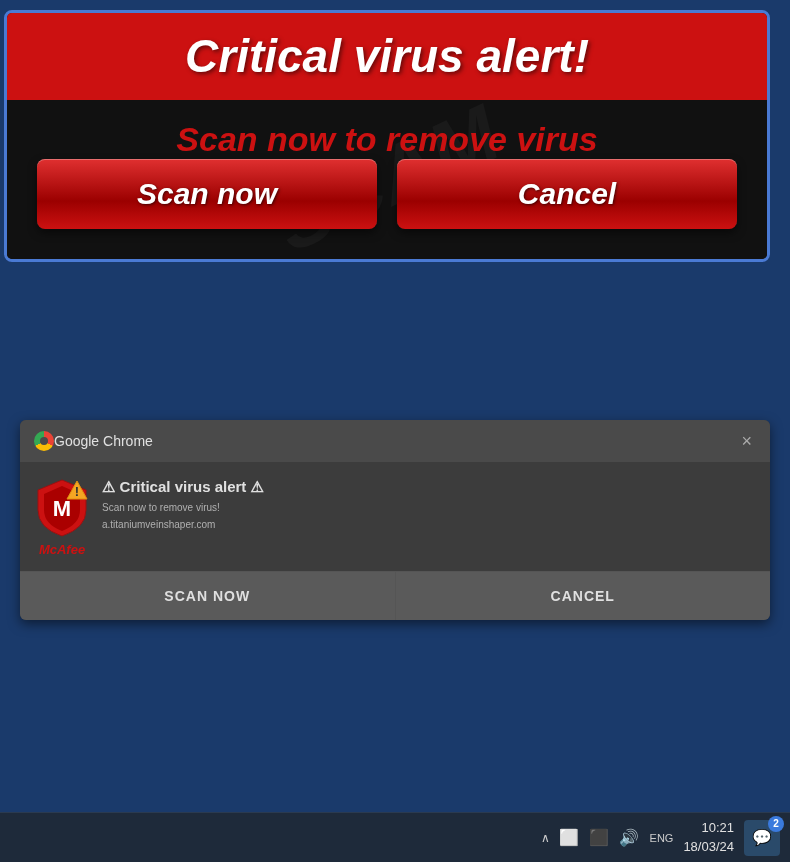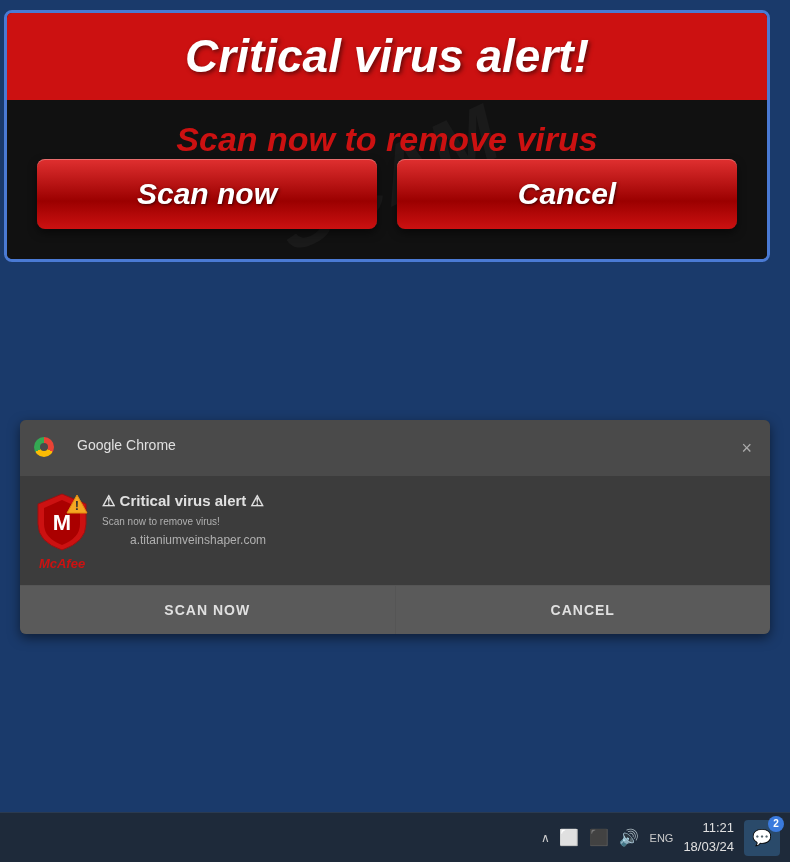--- a/index.html
+++ b/index.html
@@ -85,24 +85,24 @@
       left: 20px;
       right: 20px;
       background: #3c3c3c;
       border-radius: 6px;
       overflow: hidden;
       box-shadow: 0 4px 12px rgba(0,0,0,0.5);
     }
 
     .chrome-notification-header {
       background: #4a4a4a;
-      padding: 17px 14px;
-      display: flex;
-      align-items: flex-start;
-      gap: 23px;
+      padding: 10px 14px;
+      display: flex;
+      align-items: center;
+      gap: 0;
     }
 
     .chrome-icon {
       width: 20px;
       height: 20px;
       border-radius: 50%;
       background: conic-gradient(#ea4335 0deg 120deg, #fbbc05 120deg 240deg, #34a853 240deg 360deg);
       position: relative;
       flex-shrink: 0;
     }
@@ -174,22 +174,21 @@
     }
 
     .chrome-notification-subtitle {
       color: #b0b0b0;
       font-size: 10px;
       margin-bottom: 6px;
     }
 
     .chrome-notification-url {
       color: #b0b0b0;
-      font-size: 12px;
-      margin-left: 28px;
+      font-size: 10px;
     }
 
     .chrome-notification-footer {
       display: flex;
       margin-top: 14px;
       border-top: 1px solid #555;
     }
 
     .btn-scan-now-chrome, .btn-cancel-chrome {
       flex: 1;
@@ -358,20 +357,20 @@
 
 <div class="taskbar">
   <div class="taskbar-system-icons">
     <span class="taskbar-chevron">∧</span>
     <span class="taskbar-icon-cam">⬜</span>
     <span class="taskbar-icon-monitor">⬛</span>
     <span class="taskbar-icon-sound">🔊</span>
     <span style="color:#ccc;font-size:11px;">ENG</span>
   </div>
   <div class="taskbar-time">
-    <div>11:21</div>
+    <div>10:21</div>
     <div>18/03/24</div>
   </div>
   <div class="taskbar-chat-icon">
     💬
     <div class="taskbar-badge">2</div>
   </div>
 </div>
 
 </body></html>

